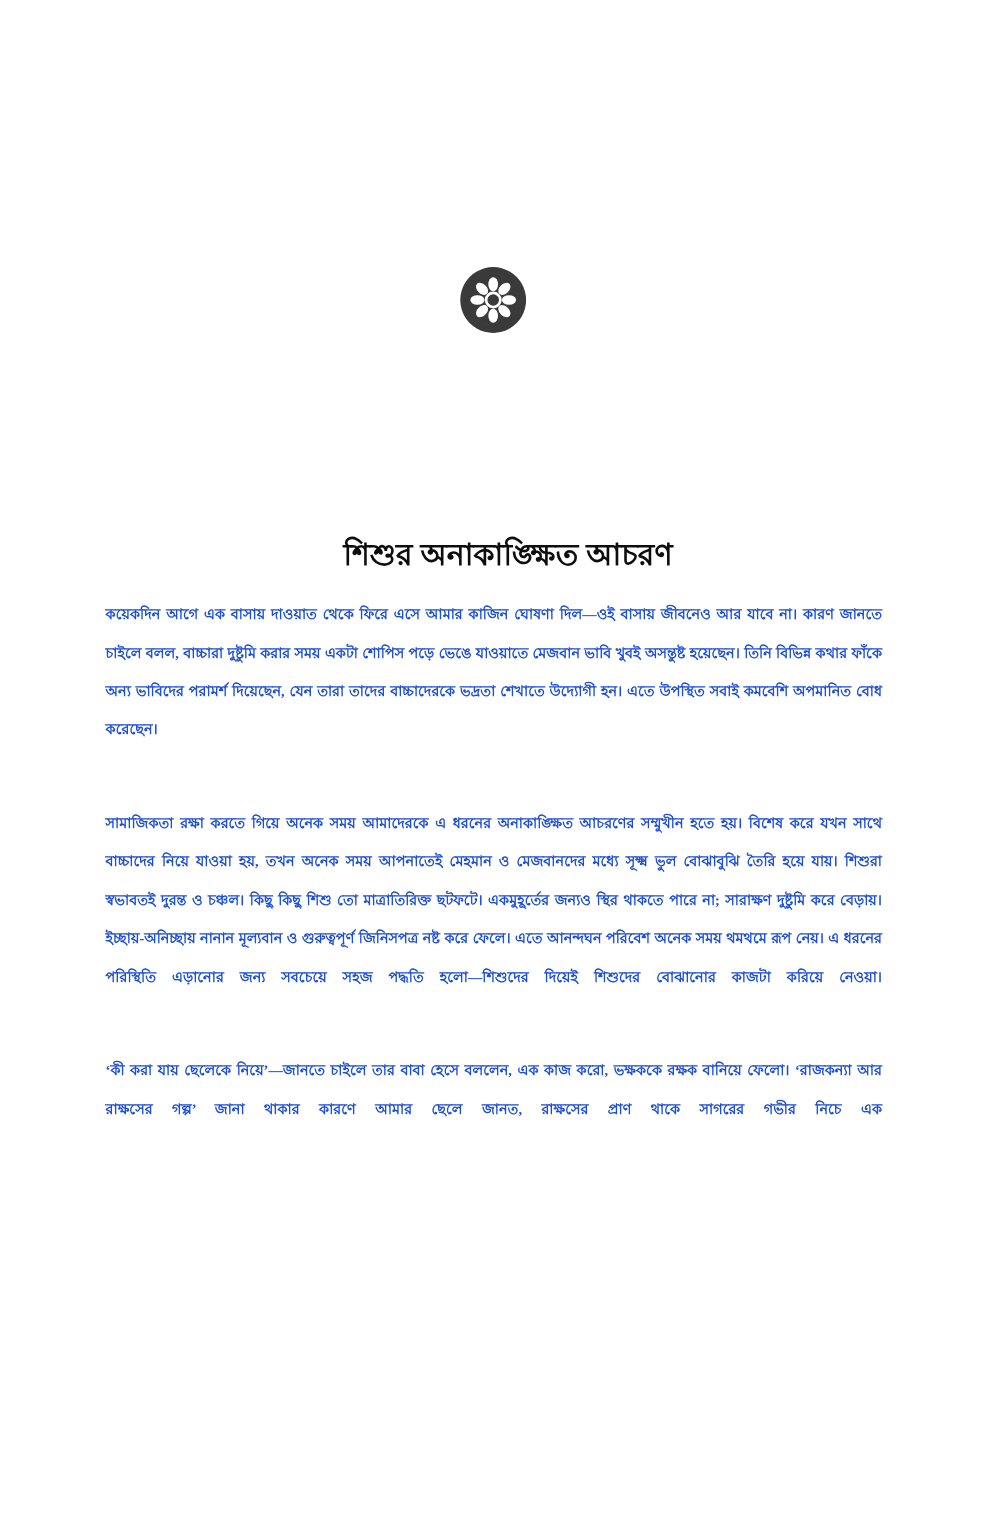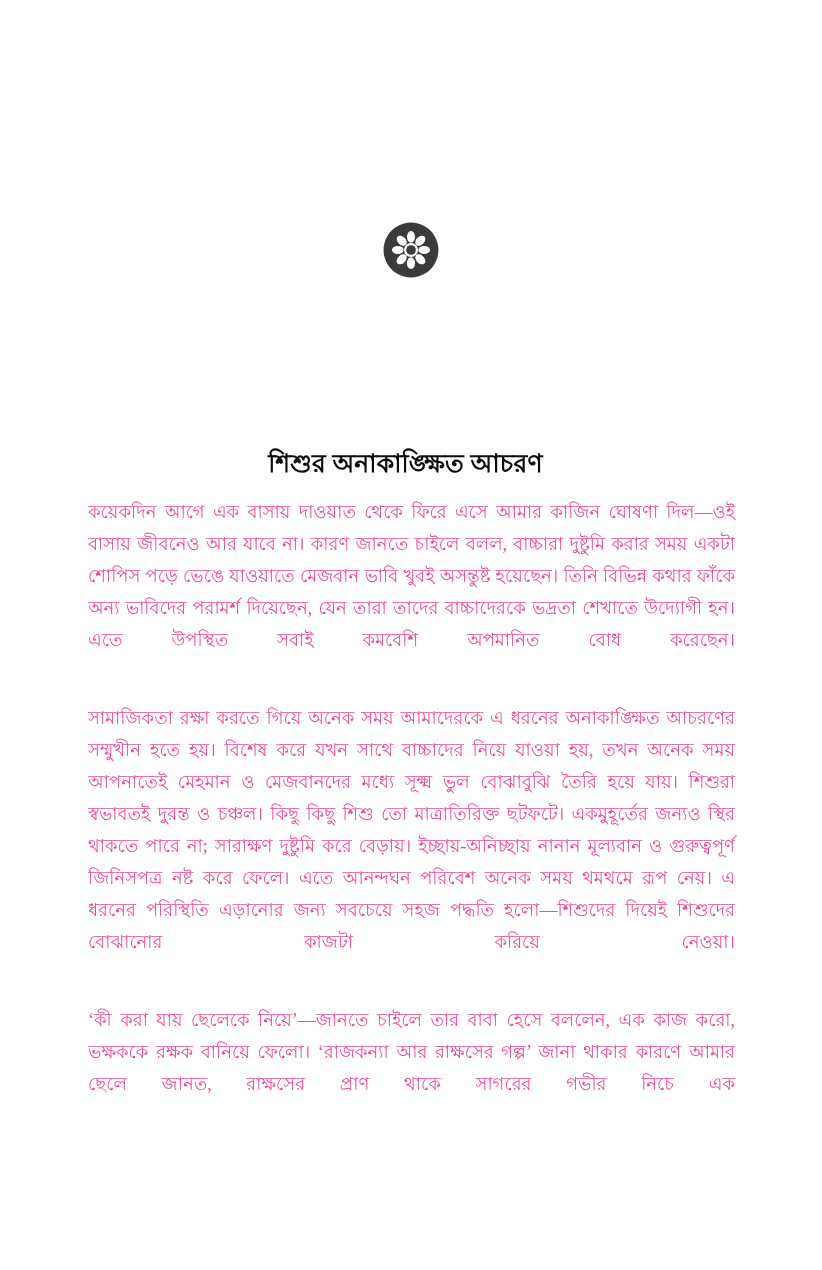--- a/index.html
+++ b/index.html
@@ -38,46 +38,47 @@
   .ornament {
     width: 56px;
     height: 56px;
     display: block;
   }
 
   
   .chapter-title {
     position: absolute;
     top: 430px;
-    left: 82px;
+    left: 100px;
     width: 647px;
     text-align: center;
     font-size: 25px;
     line-height: 34px;
     font-weight: 700;
     letter-spacing: 0.2px;
     color: #0d0d0d;
   }
 
   
   .body-copy {
     position: absolute;
     top: 496px;
     left: 88px;
     width: 647px;
   }
 
   .para {
     margin: 0 0 14px 0;
-    font-size: 18px;
+    font-size: 12px;
     line-height: 32px;
     text-align: justify;
     text-justify: inter-word;
-    color: #ec4899;
+    color: #1d4ed8;
     word-spacing: 0.5px;
+    font-weight: bold;
   }
 
   .para:last-child {
     margin-bottom: 0;
   }
 
   
   .para::after {
     content: "";
     display: inline-block;

